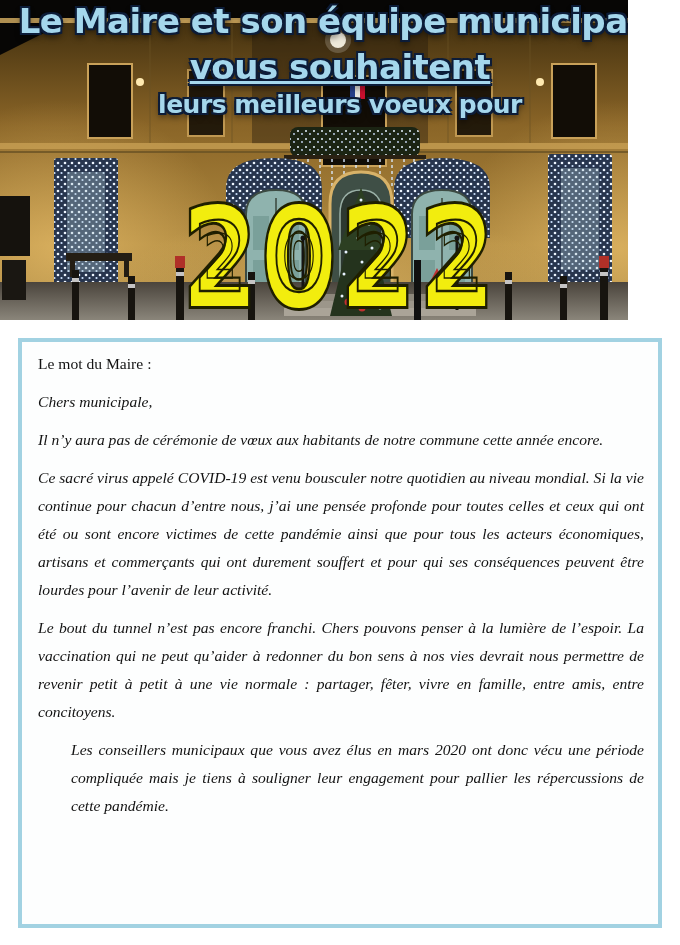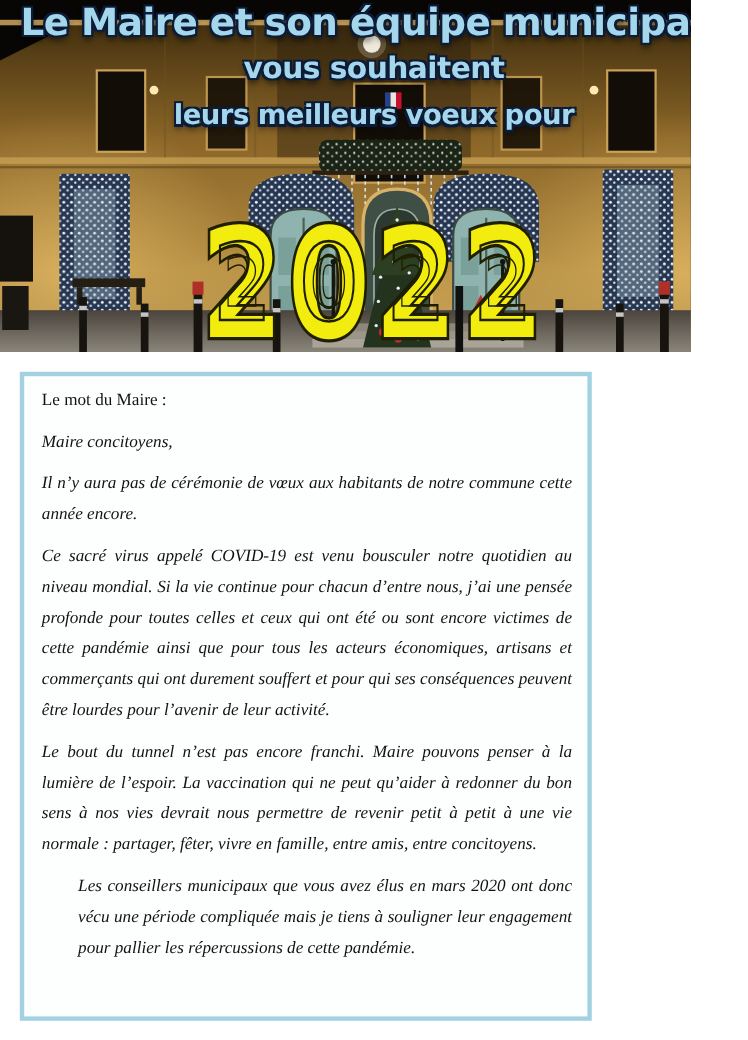--- a/index.html
+++ b/index.html
@@ -8,26 +8,26 @@
 
   
   .photo{position:absolute;left:0;top:0;width:628px;height:320px;background:#070605;overflow:hidden;}
   .photo-svg{position:absolute;left:0;top:0;}
   .photo-title{position:absolute;left:0;width:680px;text-align:center;
         font-family:"DejaVu Sans",sans-serif;font-weight:600;
         color:#a5d7ec;letter-spacing:-0.5px;
         text-shadow:2px 2px 0 #0c1c38,-2px 2px 0 #0c1c38,2px -2px 0 #0c1c38,-2px -2px 0 #0c1c38,
                     0 4px 6px rgba(0,0,0,.65);}
   .t1{top:1px;font-size:34px;}
-  .t2{top:47px;font-size:27px;}
+  .t2{top:47px;font-size:34px;text-decoration:underline;}
   .t3{top:90px;font-size:25px;}
   .year-svg{position:absolute;left:180px;top:194px;}
 
   
-  .letter-box{position:absolute;left:18px;top:338px;width:520px;height:590px;
+  .letter-box{position:absolute;left:18px;top:338px;width:644px;height:590px;
         box-sizing:border-box;border:4px solid #a2d2e2;background:#fdfefe;
         padding:8px 14px 10px 16px;overflow:hidden;}
   .letter-box p{margin:0 0 10px 0;font-size:15.6px;line-height:28px;color:#121212;
         text-align:justify;}
   .letter-heading{font-style:normal;}
   .letter-para{font-style:italic;}
   .letter-box p:last-child{margin-bottom:0;margin-left:33px;}
 </style>
 </head>
 <body>
@@ -246,19 +246,19 @@
         <text x="198" y="112" text-anchor="middle" font-family="'DejaVu Sans', sans-serif" font-weight="700" font-size="138" fill="none" stroke="#1f1f00" stroke-width="3.4" transform="translate(198 62) scale(0.5459999999999999 0.7) translate(-198 -62)">2</text>
         <text x="198" y="112" text-anchor="middle" font-family="'DejaVu Sans', sans-serif" font-weight="700" font-size="138" fill="none" stroke="#1f1f00" stroke-width="3.4" transform="translate(198 62) scale(0.3432 0.44) translate(-198 -62)">2</text>
         <text x="277" y="112" text-anchor="middle" font-family="'DejaVu Sans', sans-serif" font-weight="700" font-size="138" fill="#f2ed0e" stroke="#1f1f00" stroke-width="6" paint-order="stroke" transform="translate(277 62) scale(0.78 1) translate(-277 -62)">2</text>
         <text x="277" y="112" text-anchor="middle" font-family="'DejaVu Sans', sans-serif" font-weight="700" font-size="138" fill="none" stroke="#1f1f00" stroke-width="3.4" transform="translate(277 62) scale(0.5459999999999999 0.7) translate(-277 -62)">2</text>
         <text x="277" y="112" text-anchor="middle" font-family="'DejaVu Sans', sans-serif" font-weight="700" font-size="138" fill="none" stroke="#1f1f00" stroke-width="3.4" transform="translate(277 62) scale(0.3432 0.44) translate(-277 -62)">2</text>
       </svg>
   </div>
 
   <div class="letter-box">
     <p class="letter-heading">Le mot du Maire :</p>
-    <p class="letter-para">Maire concitoyens,</p>
+    <p class="letter-para">Chers municipale,</p>
     <p class="letter-para">Il n’y aura pas de cérémonie de vœux aux habitants de notre commune cette année encore.</p>
     <p class="letter-para">Ce sacré virus appelé COVID-19 est venu bousculer notre quotidien au niveau mondial. Si la vie continue pour chacun d’entre nous, j’ai une pensée profonde pour toutes celles et ceux qui ont été ou sont encore victimes de cette pandémie ainsi que pour tous les acteurs économiques, artisans et commerçants qui ont durement souffert et pour qui ses conséquences peuvent être lourdes pour l’avenir de leur activité.</p>
-    <p class="letter-para">Le bout du tunnel n’est pas encore franchi. Maire pouvons penser à la lumière de l’espoir. La vaccination qui ne peut qu’aider à redonner du bon sens à nos vies devrait nous permettre de revenir petit à petit à une vie normale : partager, fêter, vivre en famille, entre amis, entre concitoyens.</p>
+    <p class="letter-para">Le bout du tunnel n’est pas encore franchi. Chers pouvons penser à la lumière de l’espoir. La vaccination qui ne peut qu’aider à redonner du bon sens à nos vies devrait nous permettre de revenir petit à petit à une vie normale : partager, fêter, vivre en famille, entre amis, entre concitoyens.</p>
     <p class="letter-para">Les conseillers municipaux que vous avez élus en mars 2020 ont donc vécu une période compliquée mais je tiens à souligner leur engagement pour pallier les répercussions de cette pandémie.</p>
   </div>
 </div>
 
 </body></html>

